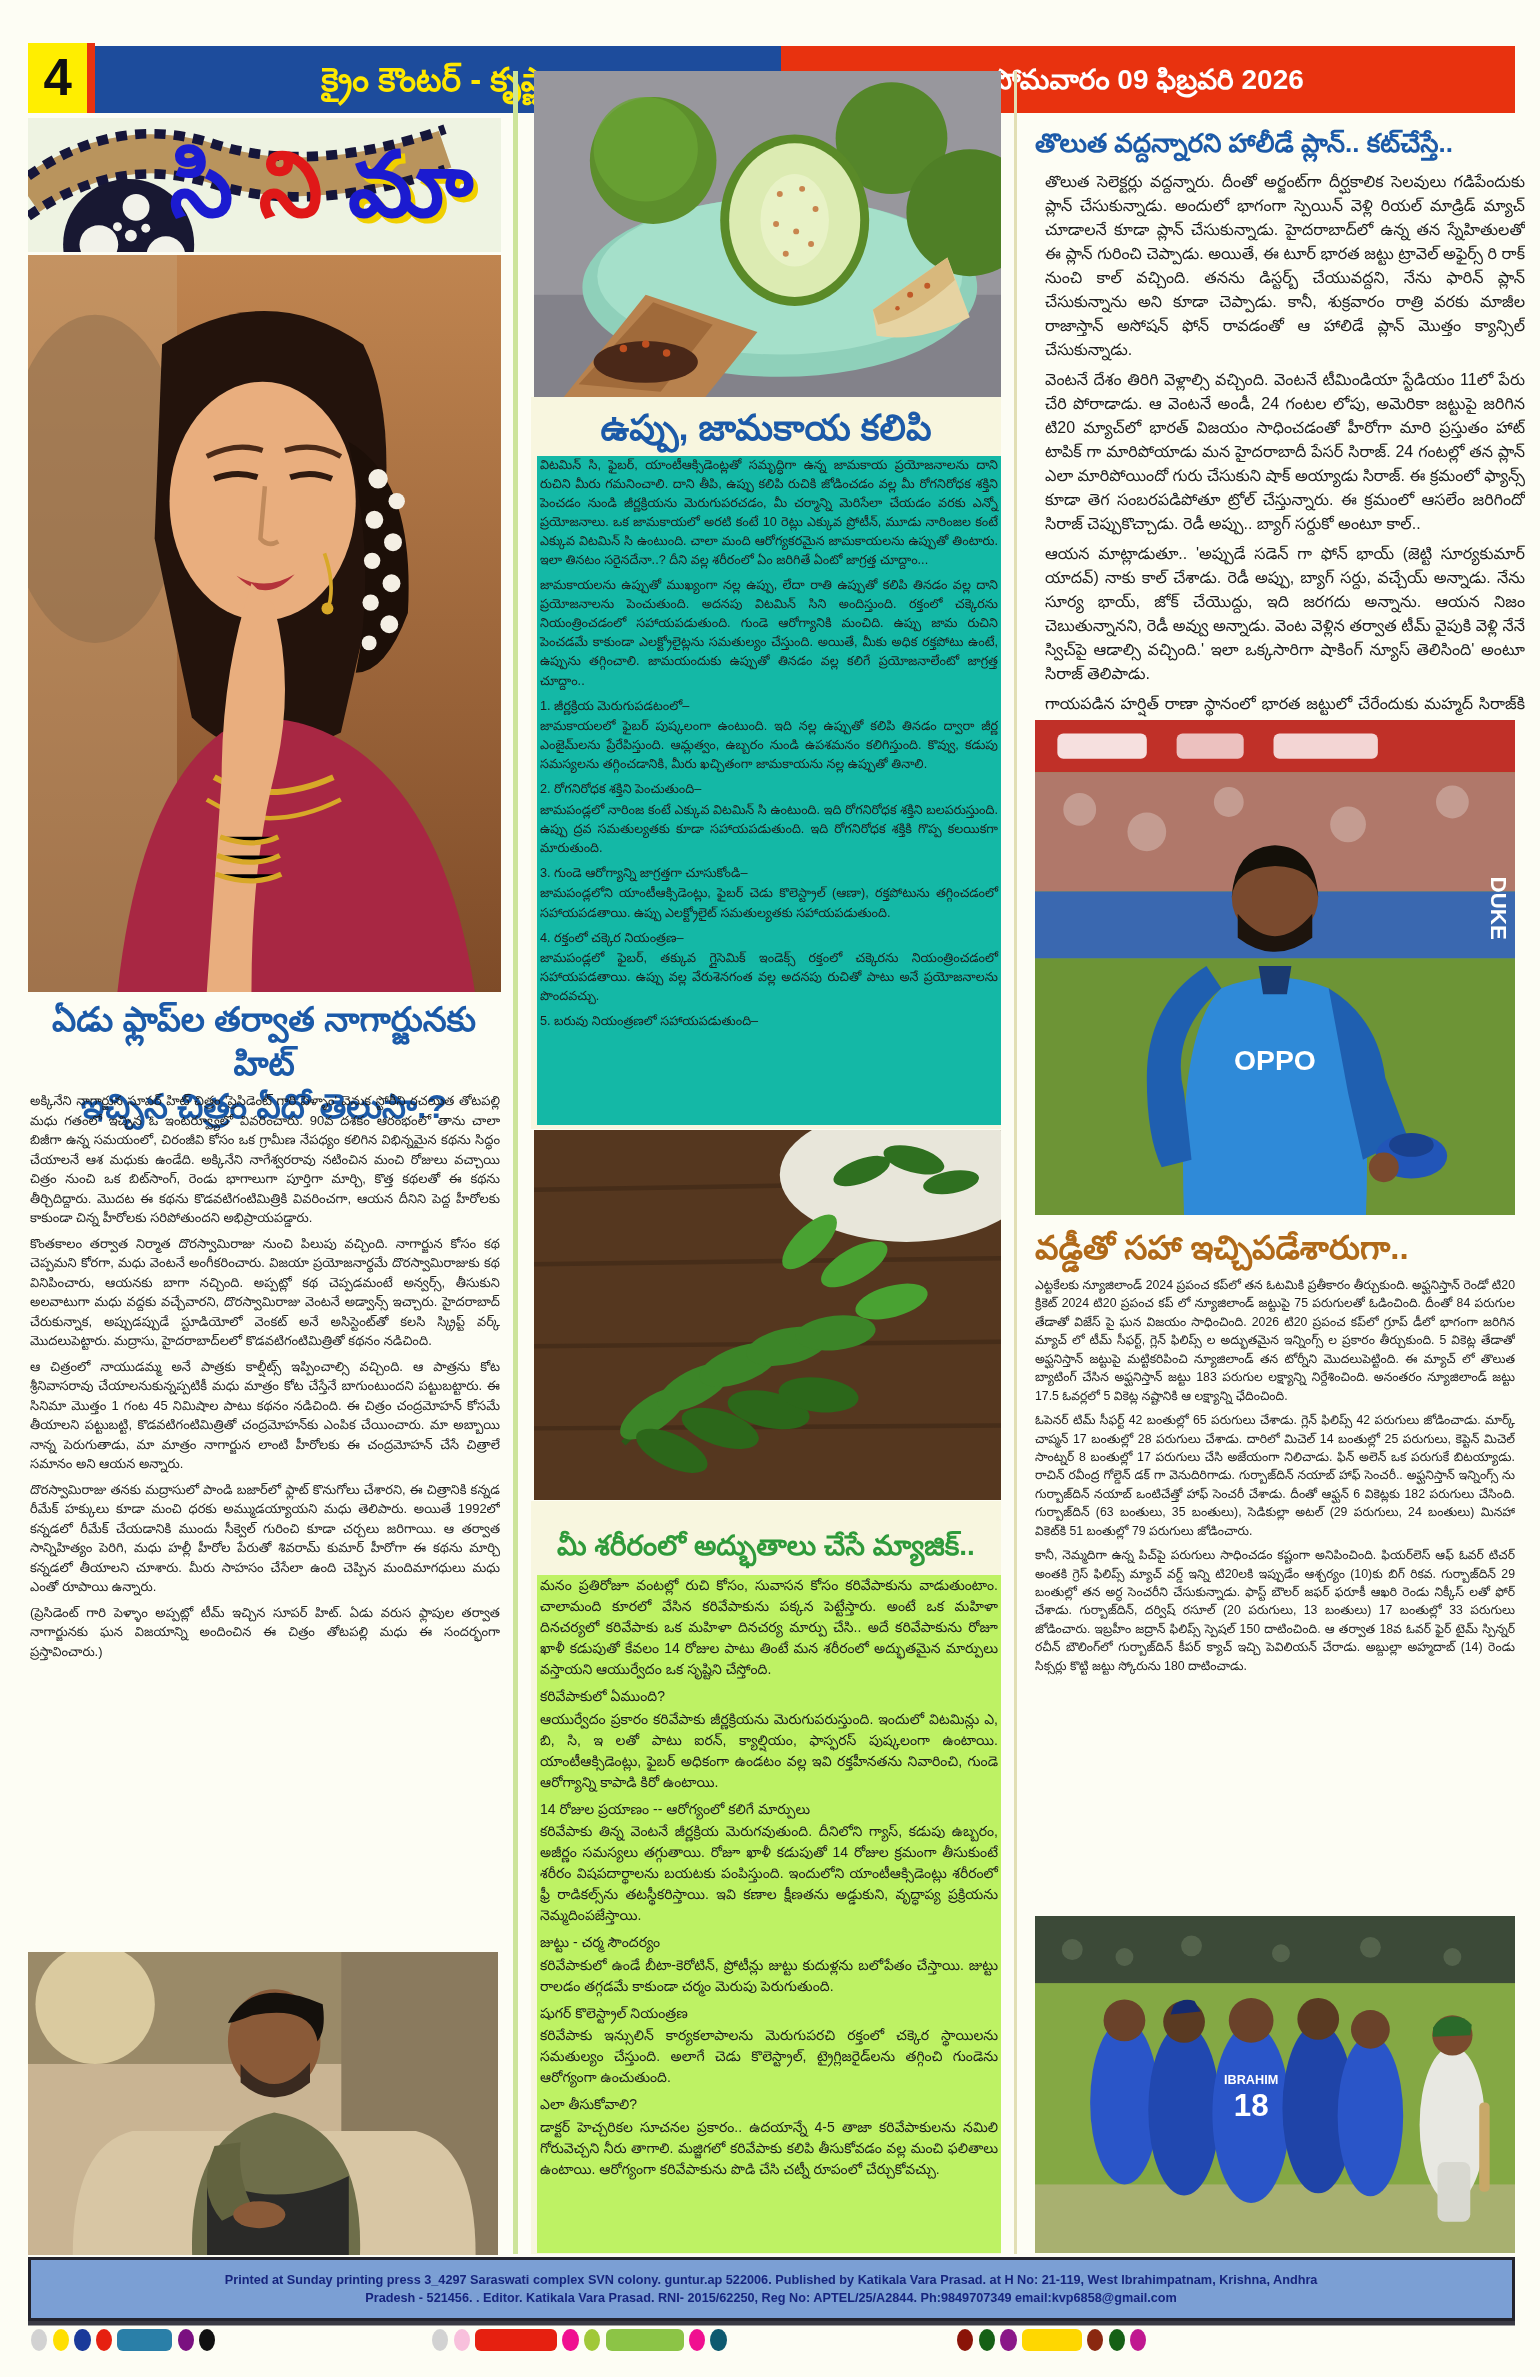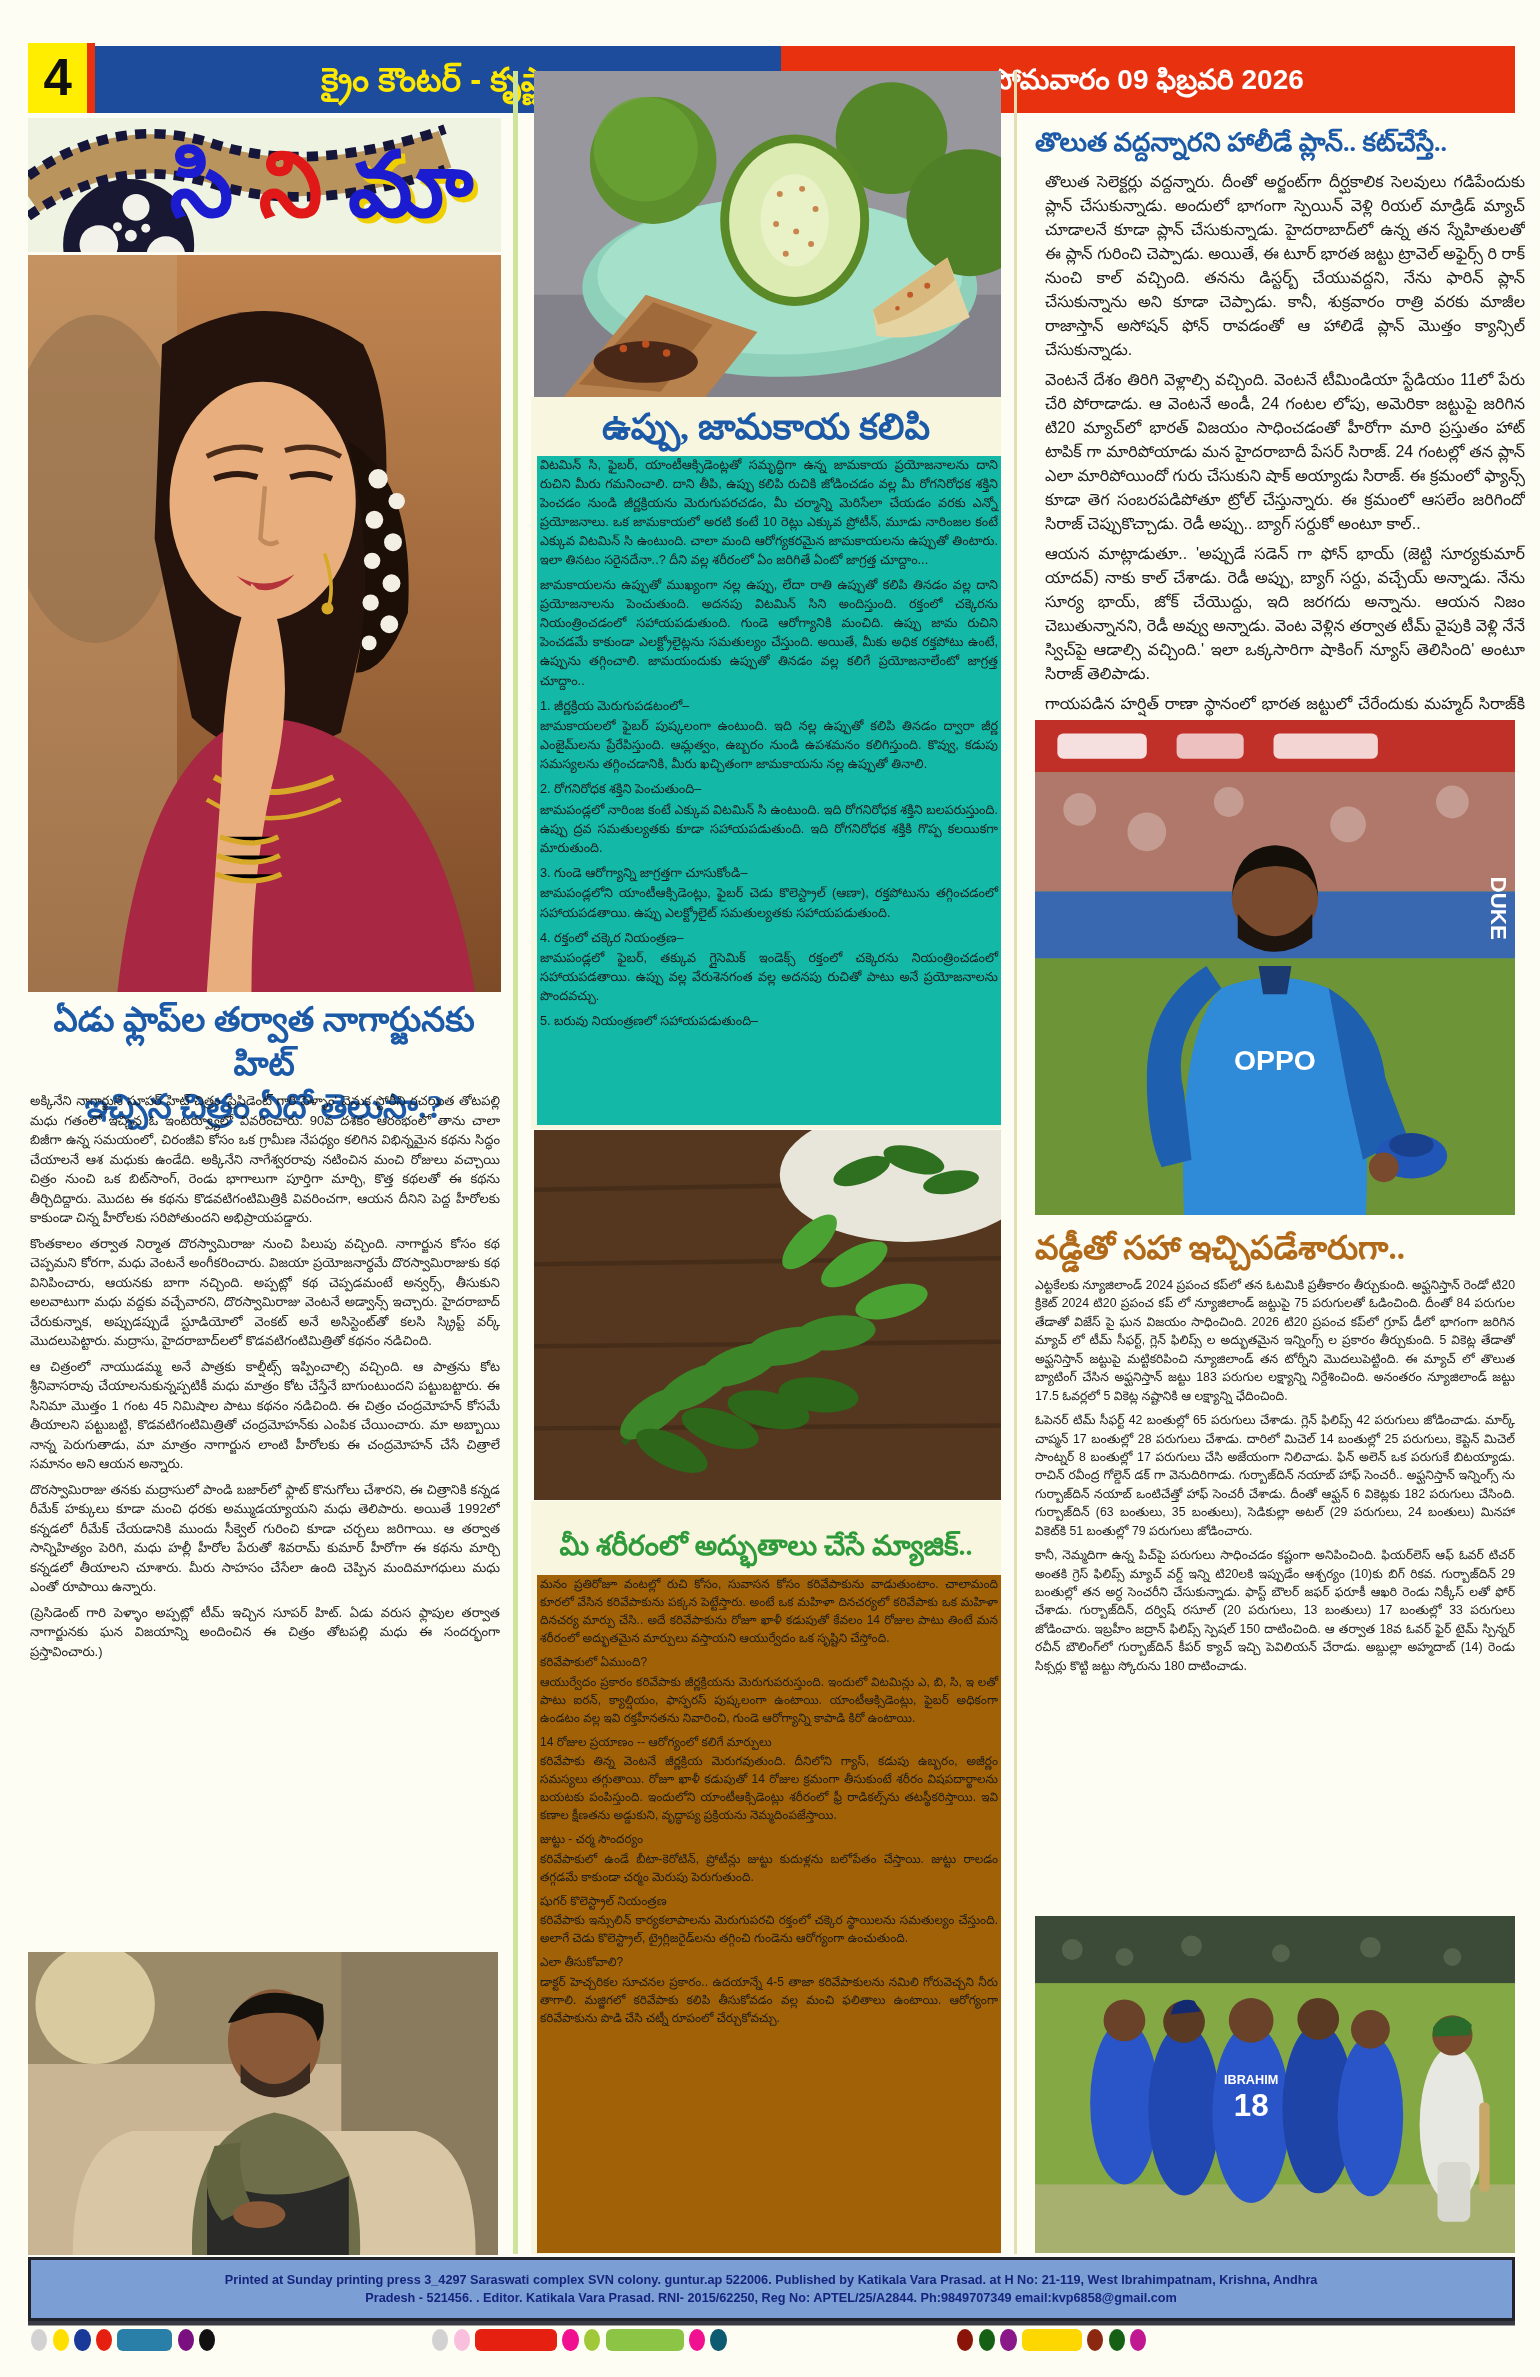--- a/index.html
+++ b/index.html
@@ -27,32 +27,32 @@
   
   .fig{overflow:hidden;background:#888;}
   .fig svg{display:block;}
   .fig-woman{left:27.6px;top:255px;width:473px;height:737px;}
   .fig-nag{left:27.6px;top:1952px;width:470px;height:303px;}
   .fig-guava{left:534px;top:71px;width:467px;height:326px;}
   .fig-curry{left:534px;top:1130px;width:467px;height:370px;}
   .fig-siraj{left:1035px;top:720px;width:480px;height:495px;}
   .fig-team{left:1035px;top:1916px;width:480px;height:337px;}
   
-  .hl{font-weight:bold;text-align:center;font-family:Liberation Serif, serif;}
+  .hl{font-weight:bold;text-align:center;}
   .hl-left{left:27.6px;top:998px;width:473px;height:89px;font-size:34px;line-height:1.28;color:#1c5aa8;}
   .hl-mid1{left:531px;top:403px;width:470px;height:49px;font-size:36px;line-height:49px;color:#1c5aa8;background:#f8f6df;}
   .hl-mid2{left:531px;top:1521px;width:470px;height:49px;font-size:28px;line-height:49px;color:#2f9a3a;background:#f8f6df;}
   .hl-right1{left:1035px;top:122px;width:480px;height:42px;font-size:26px;line-height:42px;color:#1c5aa8;text-align:left;}
   .hl-right2{left:1035px;top:1224px;width:480px;height:48px;font-size:33px;line-height:48px;color:#b06a1a;text-align:left;}
   
   .body-box{overflow:hidden;text-align:justify;}
   .body-box p{margin:0 0 6px 0;}
   .left-body{left:30px;top:1091px;width:470px;height:854px;font-size:13px;line-height:1.5;}
   .mid1-body{left:537px;top:456px;width:458px;height:669px;font-size:12.7px;line-height:1.5;background:#14b8a6;padding:0 3px;}
-  .mid2-body{left:537px;top:1575px;width:458px;height:678px;font-size:12px;line-height:1.5;background:#a16207;padding:0 3px;}
+  .mid2-body{left:537px;top:1575px;width:458px;height:678px;font-size:14px;line-height:1.5;background:#bef264;padding:0 3px;}
   .right1-body{left:1035px;top:170px;width:480px;height:547px;font-size:16px;line-height:1.5;margin-left:10px;}
   .right2-body{left:1035px;top:1276px;width:480px;height:635px;font-size:12.3px;line-height:1.5;}
   .subhead{font-weight:normal;margin:3px 0 1.5px 0;}
   .mid-panel-bg1{left:531px;top:397px;width:470px;height:732px;background:#f8f6df;}
   .mid-panel-bg2{left:531px;top:1501px;width:470px;height:753px;background:#f8f6df;}
   
   .footer-box{left:27.6px;top:2257px;width:1487px;height:64px;background:#7b9fd4;border:3px solid #23232c;
               box-sizing:border-box;color:#16247e;font-weight:bold;font-size:12.7px;text-align:center;
               display:flex;flex-direction:column;justify-content:center;gap:4.5px;box-shadow:0 4.5px 0 #3a3a44;}
   

